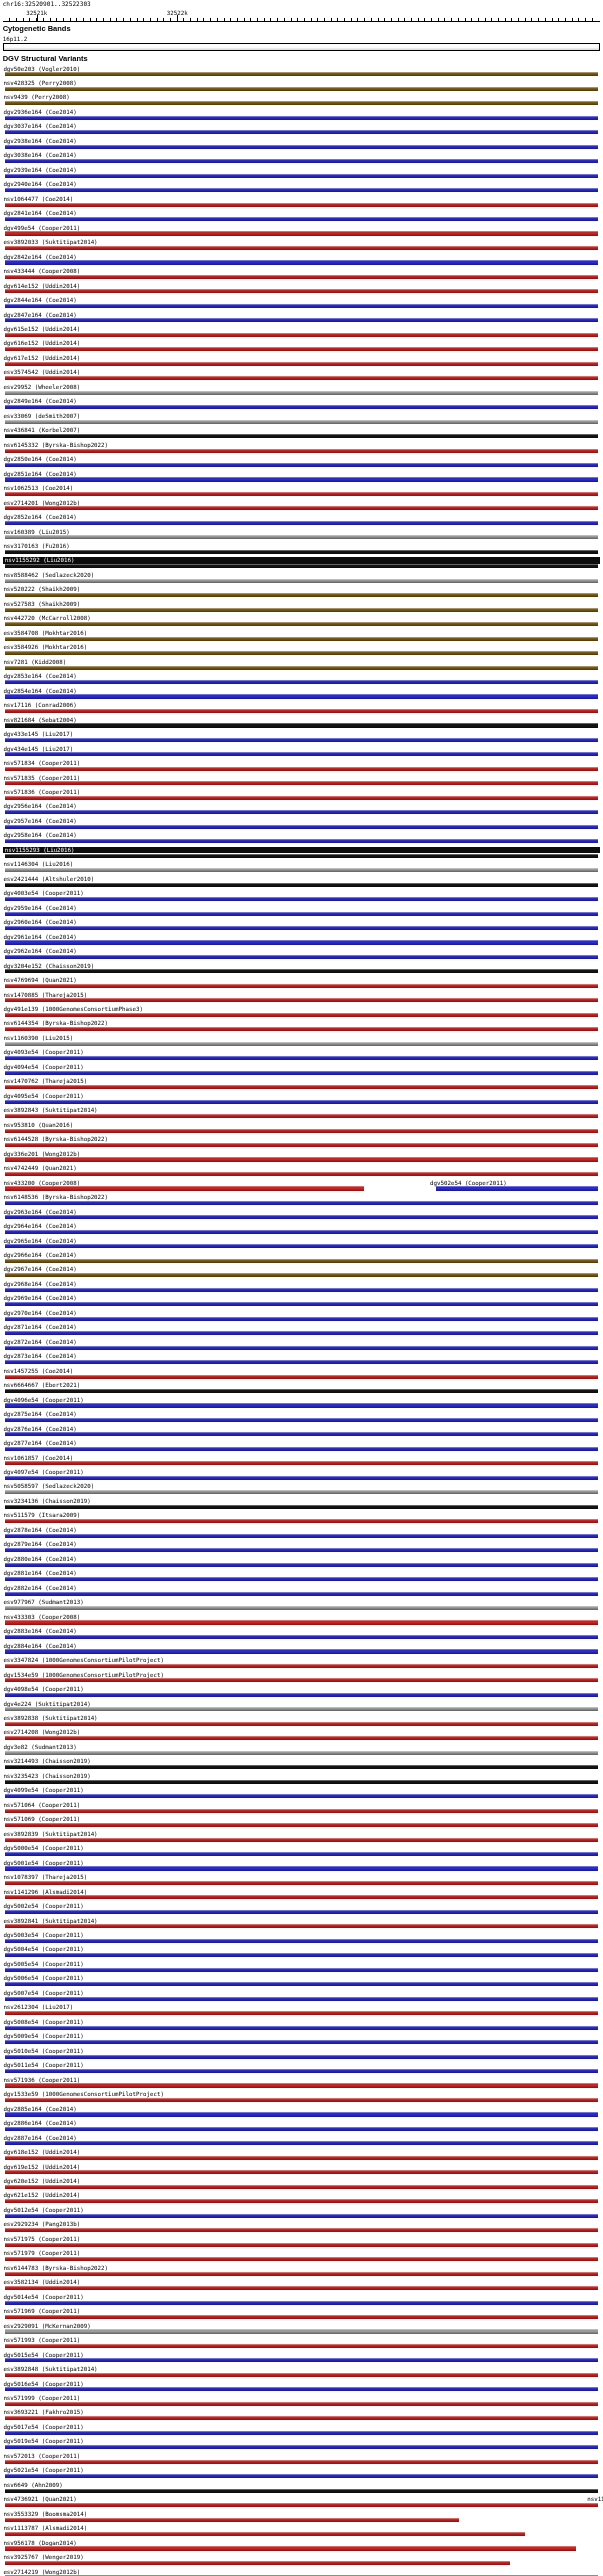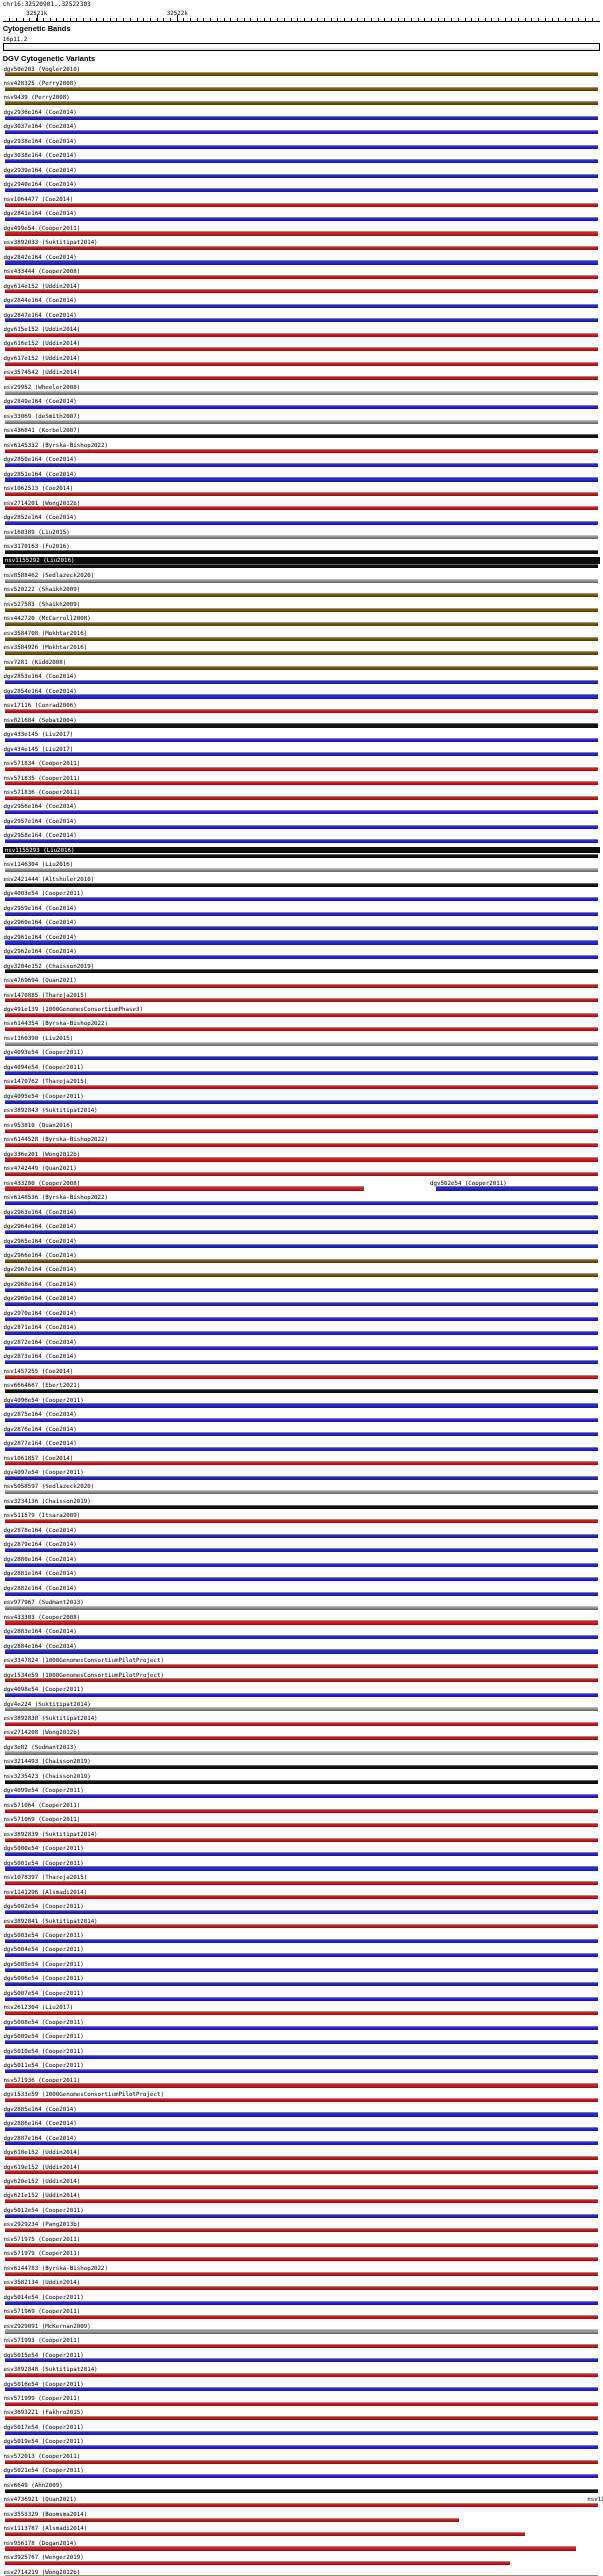--- a/index.html
+++ b/index.html
@@ -124,21 +124,21 @@
       <div class="tick major" style="left: 29.2%;"></div>
       <div class="tick-label" style="left: 29.2%;">32522k</div>
     </div>
 
   <div class="section-title">Cytogenetic Bands</div>
 
   <div class="cyto-label">16p11.2</div>
 
   <div class="cyto-band"></div>
 
-  <div class="section-title">DGV Cytogenetic Variants</div>
+  <div class="section-title">DGV Structural Variants</div>
 
   <div class="track">
       <div class="row">
         <div class="lblline">
           <span class="lbl">dgv50e203 (Vogler2010)</span>
         </div>
         <div class="barline">
           <div class="bar" style="left: 0.4%; width: 99.2%; background: rgb(122, 92, 20);"></div>
         </div>
       </div>

